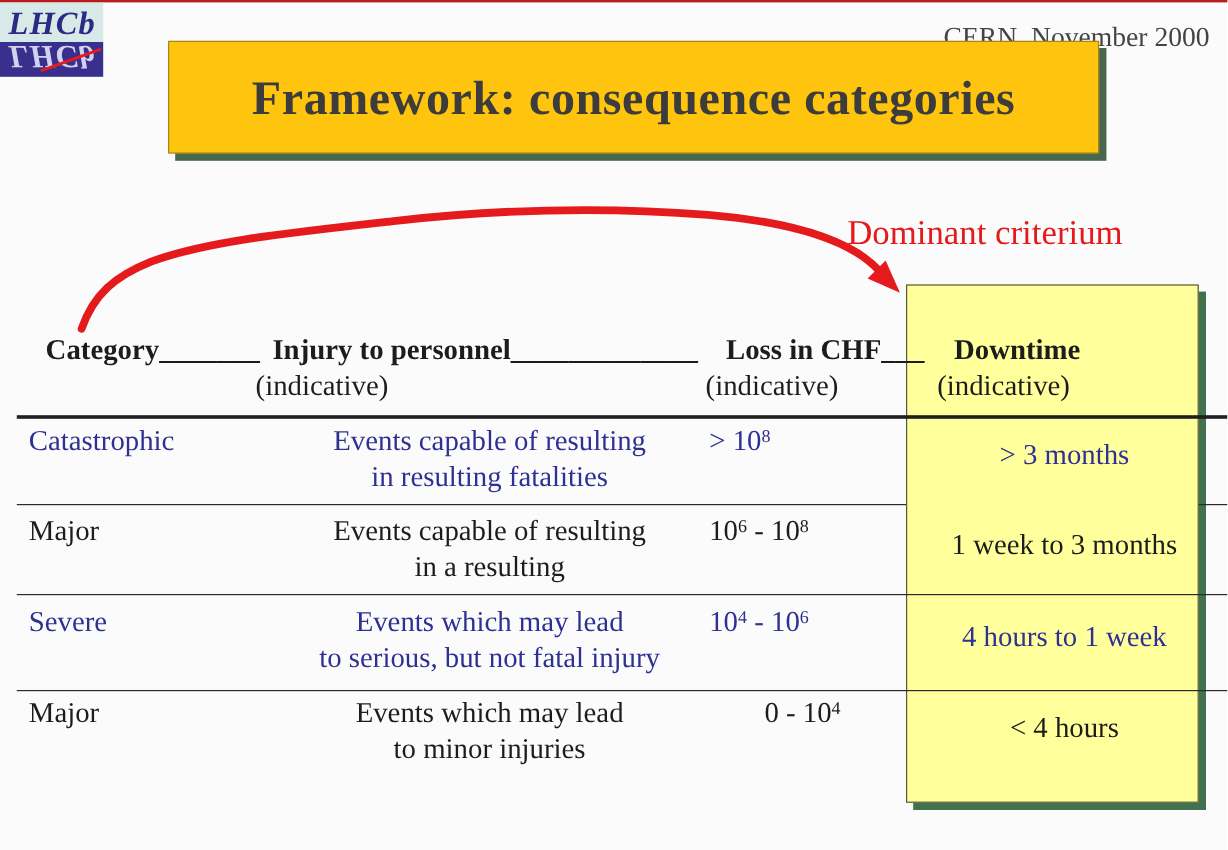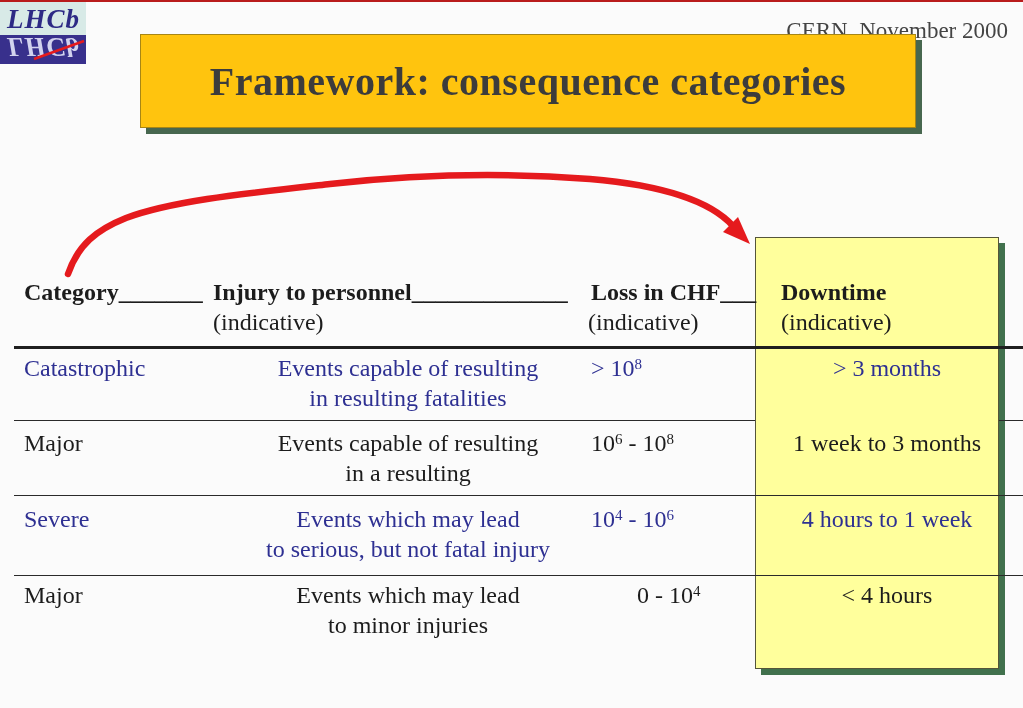--- a/index.html
+++ b/index.html
@@ -40,31 +40,31 @@
   
   .highlight-box {
     position:absolute; left:755px; top:235px; width:242px; height:430px;
     background:var(--pale-yellow,#ffff9c);
     border:1px solid #55553a;
     box-shadow:6px 6px 0 var(--box-green,#41714d);
     z-index:1;
   }
   
   .hcell { position:absolute; font-size:24px; color:var(--ink,#1c1c1c); z-index:4; white-space:nowrap; }
-  .bold { font-weight:bold; }
+  .bold { font-weight:bold;margin-left:14px; }
   .rule { position:absolute; left:14px; width:1009px; height:1px; background:#2a2a2a; z-index:3; }
   .rule.thick { height:3px; background:#1f1f1f; }
   .rule.seg { width:auto; }
   .trow { position:absolute; left:0; width:100%; font-size:24px; line-height:30px; z-index:4; }
   .cell { position:absolute; top:0; white-space:nowrap;text-align:center; }
   .cat      { left:24px; }
   .injury   { left:213px; width:390px; }
   .loss     { left:591px; }
   .loss.indent { left:625px;margin-left:12px; }
-  .downtime { left:777px; width:220px; }
+  .downtime { left:777px; width:220px;margin-top:12px; }
   .tone-navy { color:var(--navy,#2e3092); }
   .tone-ink  { color:var(--ink,#1c1c1c); }
   sup { font-size:15px; line-height:0; vertical-align:7px; }
 </style>
 </head>
 <body>
 
 <div id="slide">
 
   <div class="logo">
@@ -86,20 +86,21 @@
   </div>
 
   <div class="highlight-box"></div>
 
   <svg class="arrow" viewBox="0 0 1023 708">
     <path d="M 68 272 C 78 243, 96 228, 126 216 C 172 199, 240 192, 330 182
              C 410 173, 500 170, 590 177 C 648 182, 706 194, 733 224" fill="none" stroke="#e51a1d" stroke-width="6.5" stroke-linecap="round"></path>
     <polygon points="750,242 723,230 738,215" fill="#e51a1d"></polygon>
   </svg>
 
+  <div class="annotation">Dominant criterium</div>
 
   <div class="hcell bold" style="left:24px;top:277px">Category_______</div>
   <div class="hcell bold" style="left:213px;top:277px">Injury to personnel_____________</div>
   <div class="hcell" style="left:213px;top:307px">(indicative)</div>
   <div class="hcell bold" style="left:591px;top:277px">Loss in CHF___</div>
   <div class="hcell" style="left:588px;top:307px">(indicative)</div>
   <div class="hcell bold" style="left:781px;top:277px">Downtime</div>
   <div class="hcell" style="left:781px;top:307px">(indicative)</div>
 
   <div class="rule thick" style="top:344px"></div>

